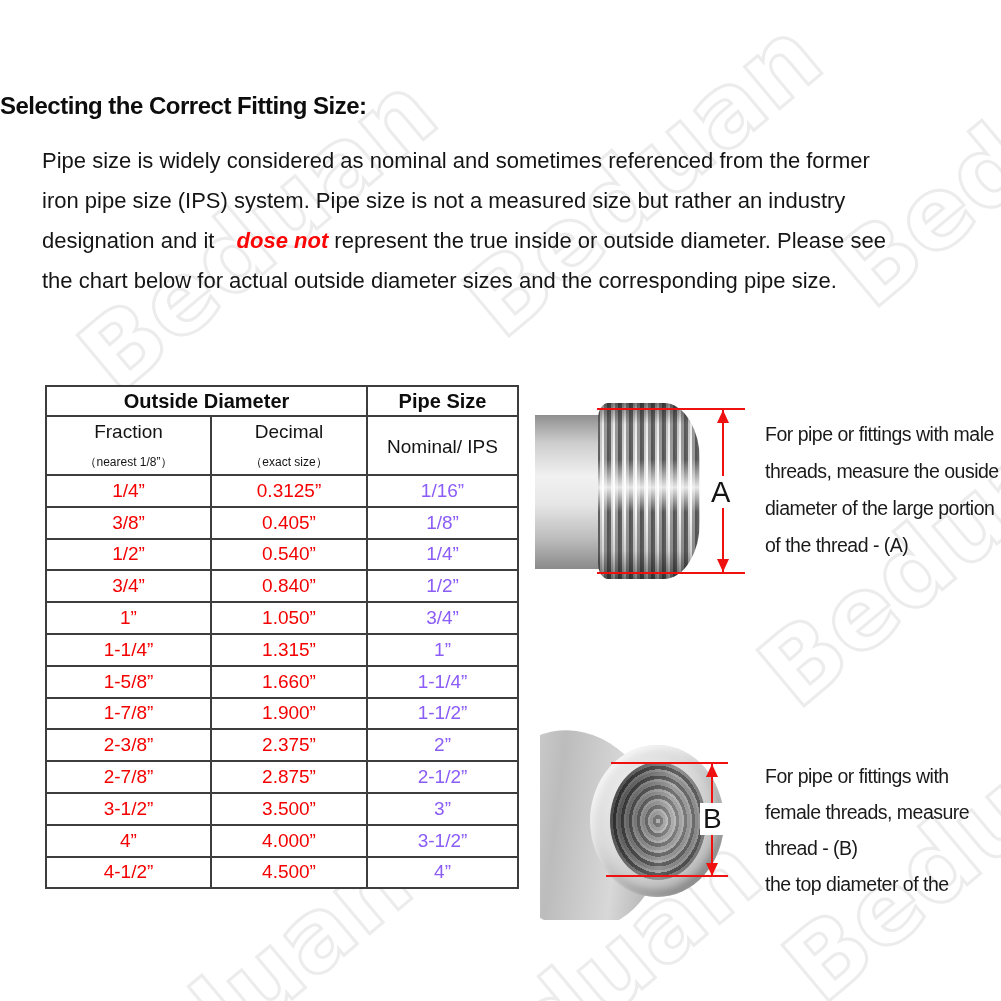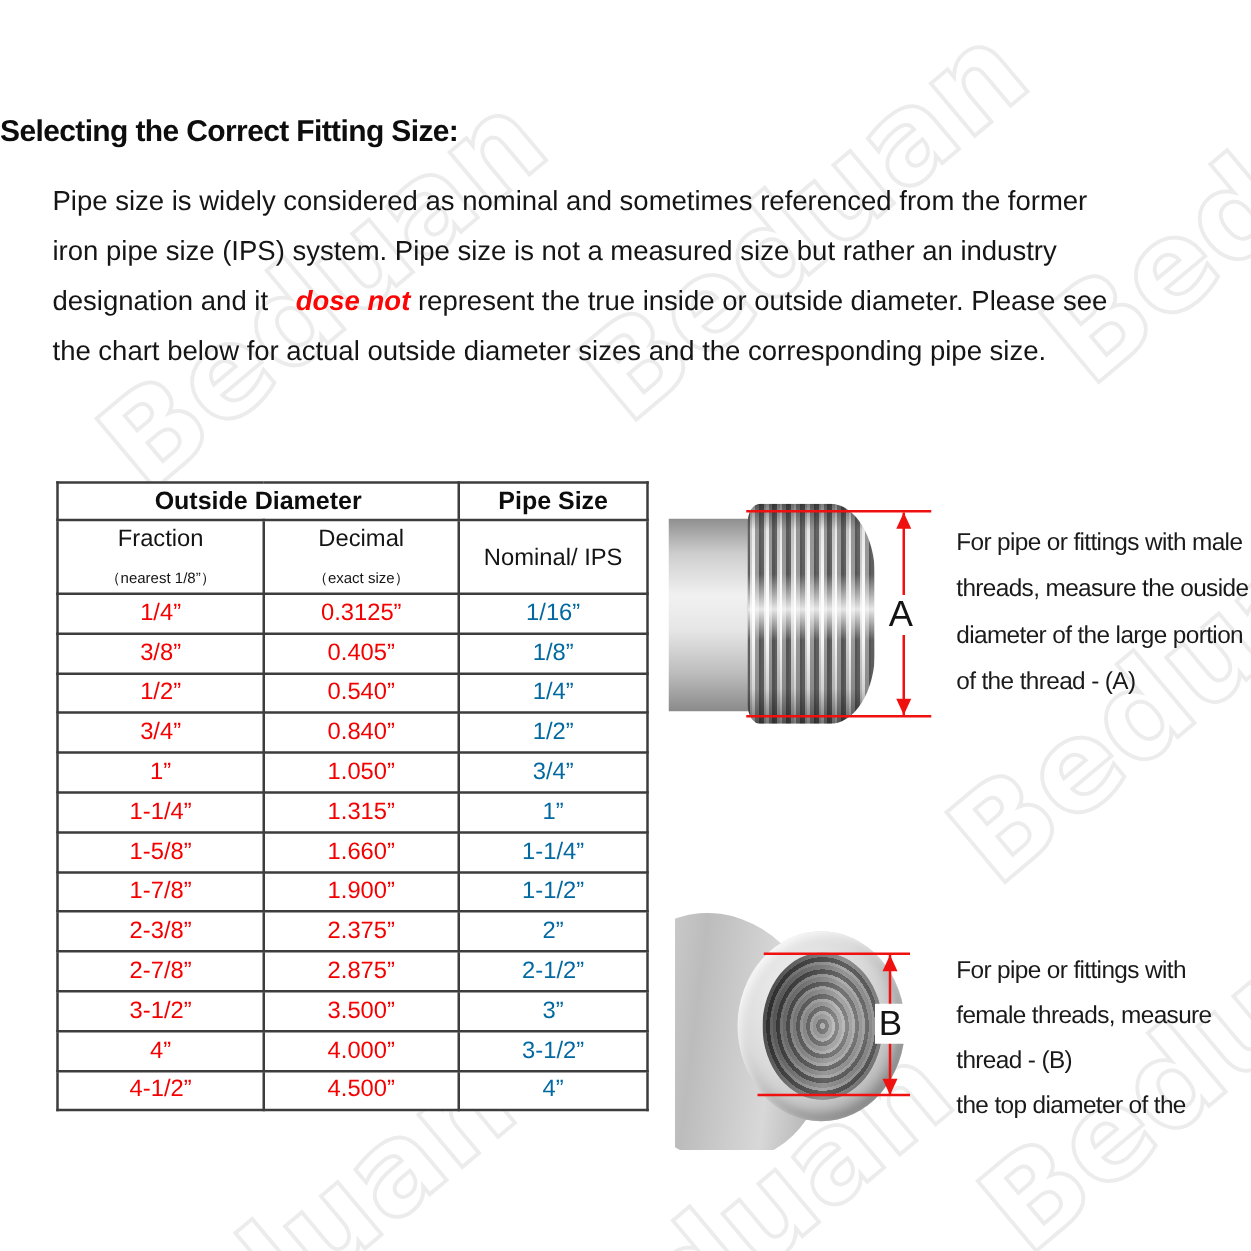--- a/index.html
+++ b/index.html
@@ -18,21 +18,21 @@
   
   .size-table{position:absolute;left:45px;top:385px;z-index:1;border-collapse:collapse;
               table-layout:fixed;width:472px;background:#fff;}
   .size-table th,.size-table td{border:2px solid #3d3d3d;text-align:center;vertical-align:middle;padding:0;}
   .gh{height:28px;font-size:20px;font-weight:bold;color:#0d0d0d;}
   .sub{height:57px;font-weight:normal;vertical-align:top;padding-top:4px;}
   .sub .l1{font-size:19px;line-height:24px;margin-top:2px;}
   .sub .l2{font-size:12px;line-height:22px;margin-top:7px;}
   .size-table tbody td{height:29.8px;font-size:19px;font-weight:normal;}
   .size-table tbody td.red{color:#f40000;}
-  .size-table tbody td.blk{color:#0369a1;}
+  .size-table tbody td.blk{color:#8b5cf6;}
   
   .photo,.dim{z-index:1;}
   .pipe-smooth{position:absolute;left:535px;top:415px;width:66px;height:154px;
     background:linear-gradient(180deg,#8f8f8f 0%,#cdcdcd 18%,#f1f1f1 40%,#e6e6e6 58%,#bdbdbd 80%,#8a8a8a 100%);}
   .pipe-threads{position:absolute;left:598px;top:403px;width:102px;height:176px;
     border-radius:10px 36px 36px 10px / 16px 58px 58px 16px;
     background:
       linear-gradient(180deg,rgba(25,25,25,.55) 0%,rgba(120,120,120,.12) 12%,rgba(255,255,255,0) 32%,rgba(255,255,255,.85) 48%,rgba(255,255,255,0) 62%,rgba(70,70,70,.2) 84%,rgba(15,15,15,.55) 100%),
       repeating-linear-gradient(90deg,#606060 0 2px,#cdcdcd 2px 4px,#f6f6f6 4px 6px,#9a9a9a 6px 9px,#555555 9px 11px);}
   

